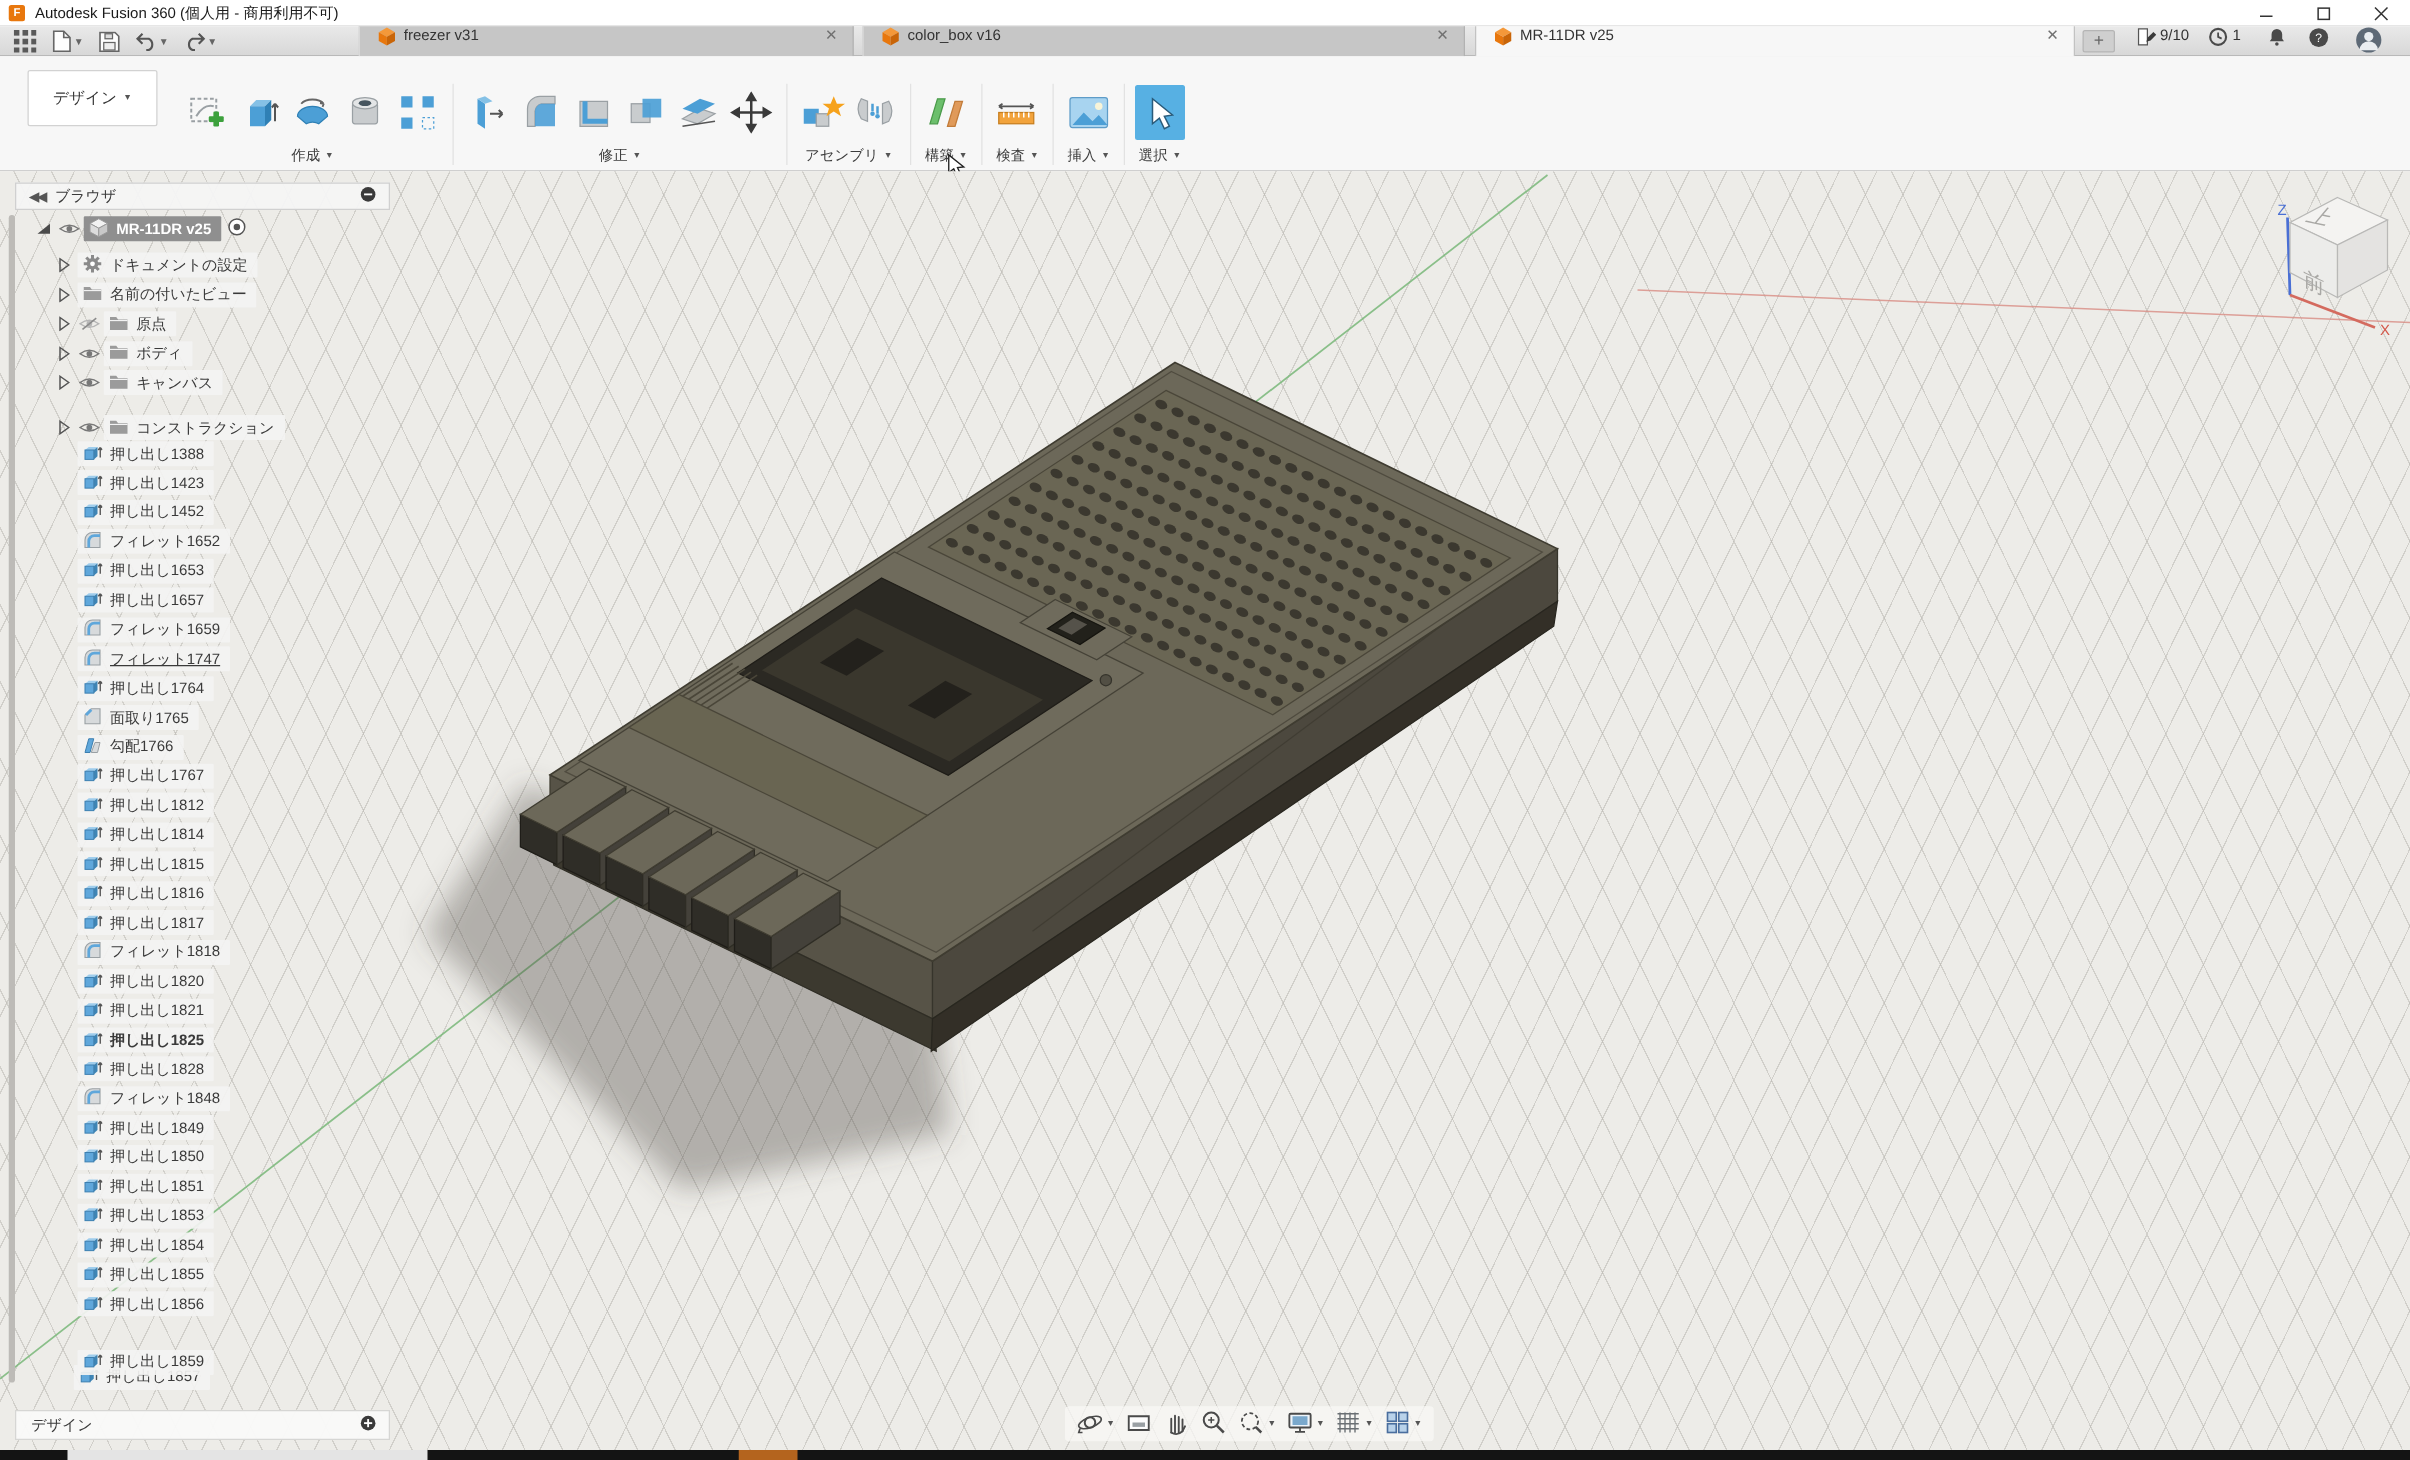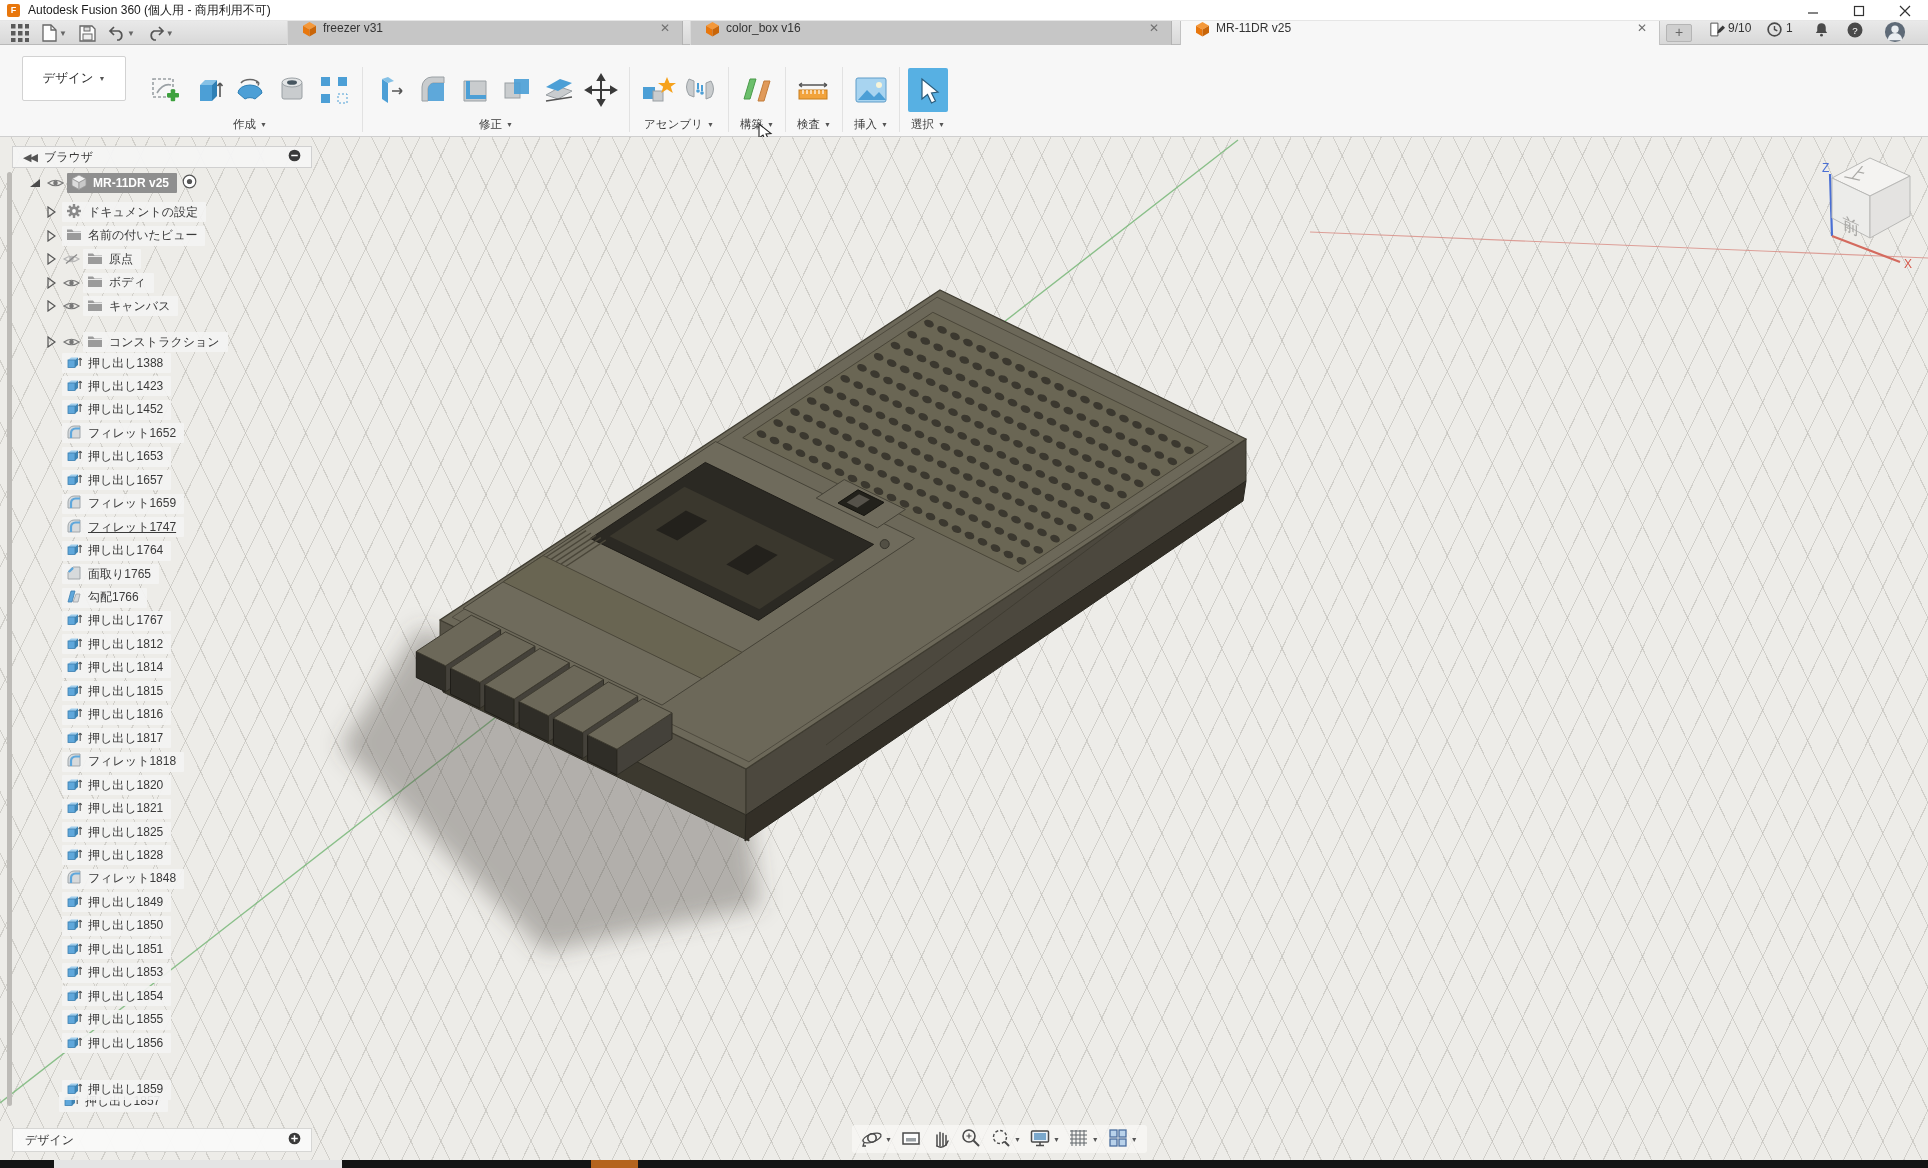--- a/index.html
+++ b/index.html
@@ -1063,21 +1063,21 @@
           <span class="chip">
             <span><svg width="16" height="16" viewBox="0 0 16 16">
                 <polygon points="2,6 9,6 12,3.5 5,3.5" fill="#9fcdec"></polygon>
                 <polygon points="9,6 12,3.5 12,11 9,13.5" fill="#3f85b5"></polygon>
                 <rect x="2" y="6" width="7" height="7.5" fill="#5FA7DB" stroke="#3c7fb0" stroke-width="0.8"></rect>
                 <path d="M14.2 12 V4 M14.2 4 l-1.6 2 M14.2 4 l1.6 2" stroke="#555" stroke-width="1.1" fill="none"></path>
               </svg></span>
             <span>押し出し1821</span>
           </span>
         </div>
-        <div class="trow" style="left: 62px; top: 685px;">
+        <div class="trow" style="left: 62px; top: 685px; font-weight: bold;">
           <span class="chip">
             <span><svg width="16" height="16" viewBox="0 0 16 16">
                 <polygon points="2,6 9,6 12,3.5 5,3.5" fill="#9fcdec"></polygon>
                 <polygon points="9,6 12,3.5 12,11 9,13.5" fill="#3f85b5"></polygon>
                 <rect x="2" y="6" width="7" height="7.5" fill="#5FA7DB" stroke="#3c7fb0" stroke-width="0.8"></rect>
                 <path d="M14.2 12 V4 M14.2 4 l-1.6 2 M14.2 4 l1.6 2" stroke="#555" stroke-width="1.1" fill="none"></path>
               </svg></span>
             <span>押し出し1825</span>
           </span>
         </div>

